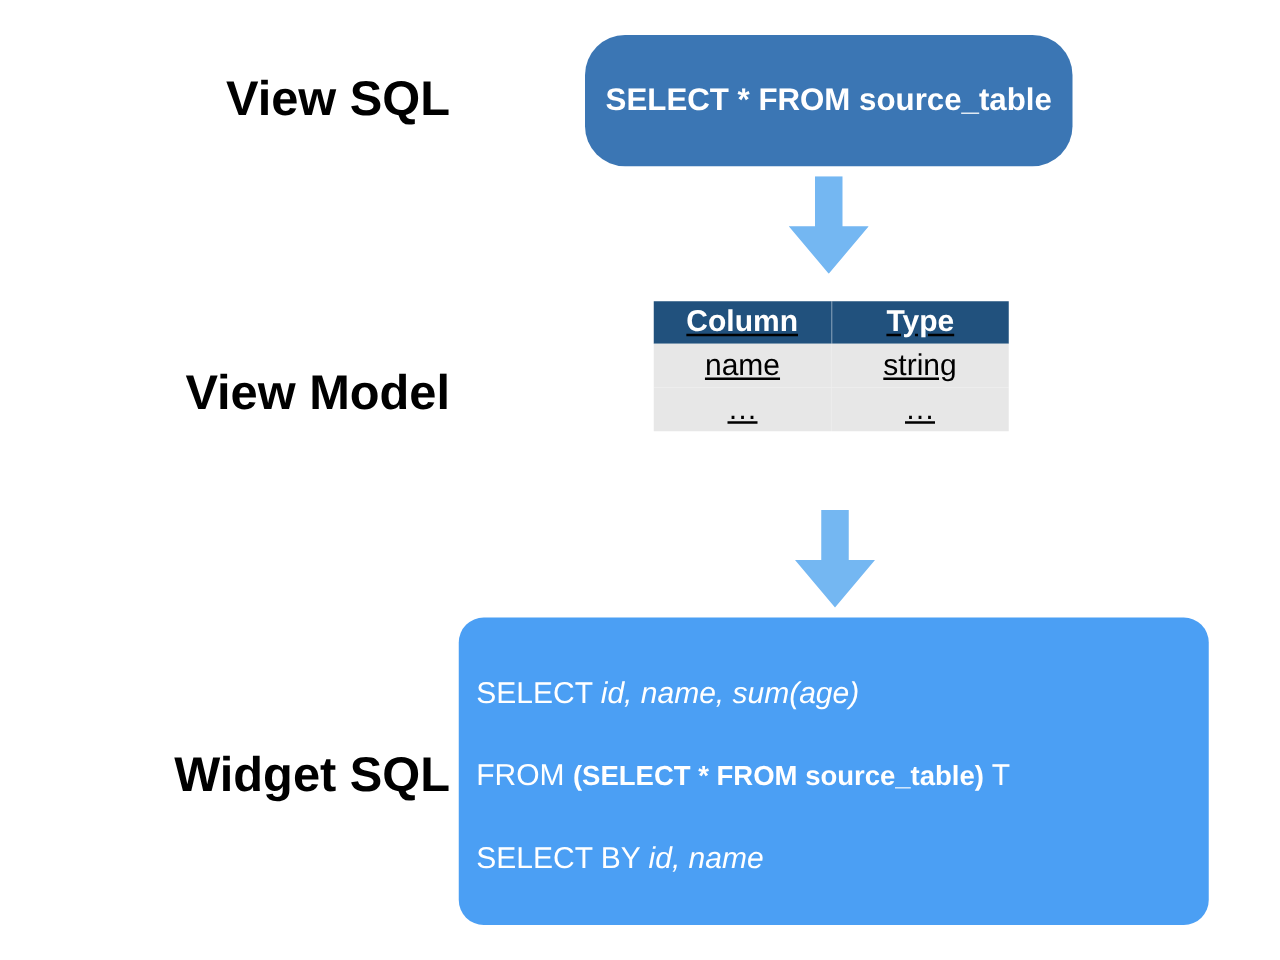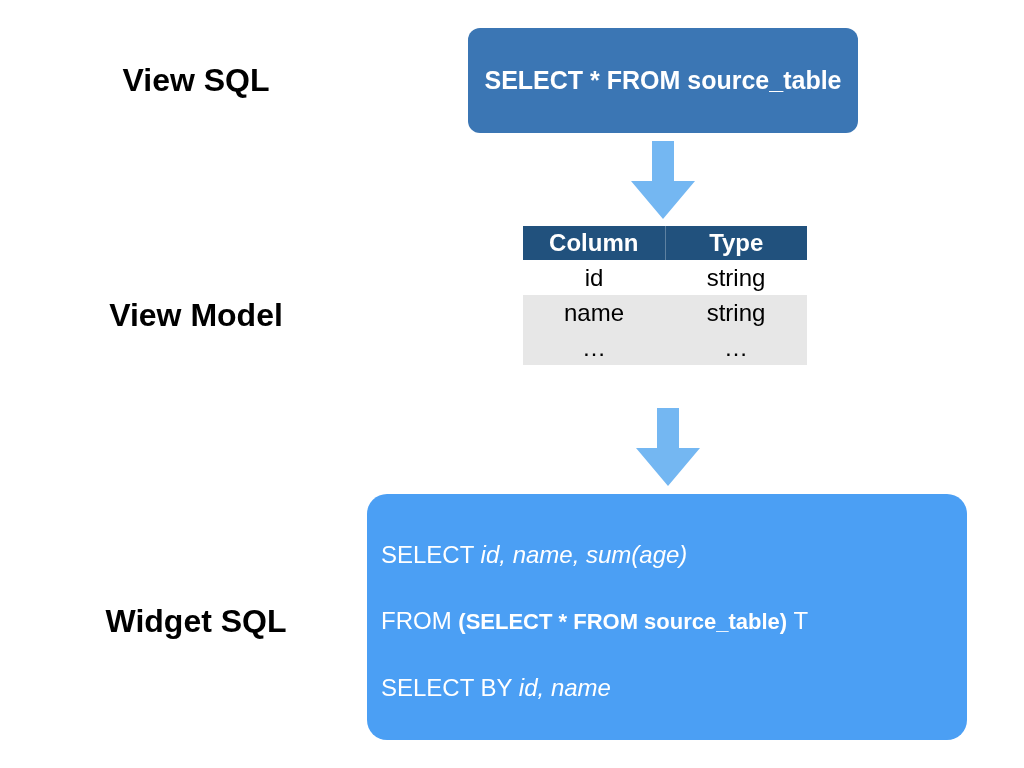--- a/index.html
+++ b/index.html
@@ -16,43 +16,43 @@
   .canvas {
     position: relative;
     width: 1024px;
     height: 768px;
     background: #ffffff;
     overflow: hidden;
     font-family: "Liberation Sans", sans-serif;
   }
   .row-label {
     position: absolute;
-    left: 46px;
+    left: 60px;
     width: 300px;
-    text-align: center;
-    font-size: 32px;
+    text-align: right;
+    font-size: 39px;
     font-weight: bold;
     color: var(--label-text);
     line-height: 38px;
   }
   .lbl-view-sql   { top: 61px; }
   .lbl-view-model { top: 296px; }
   .lbl-widget-sql { top: 602px; }
 
   .sql-box {
     position: absolute;
     color: var(--box-text);
   }
   .top-box {
     left: 468px;
     top: 28px;
     width: 390px;
     height: 105px;
     background: var(--view-sql-box);
-    border-radius: 12px;
+    border-radius: 32px;
     display: flex;
     align-items: center;
     justify-content: center;
     font-size: 25px;
     font-weight: bold;
   }
   .bottom-box {
     left: 367px;
     top: 494px;
     width: 600px;
@@ -72,24 +72,25 @@
   .seg-italic  { font-style: italic; font-weight: normal; }
   .seg-bold    { font-style: normal; font-weight: bold; font-size: 22px; }
 
   .arrow-svg { position: absolute; }
   .arrow-1 { left: 631px; top: 141px; }
   .arrow-2 { left: 636px; top: 407px; }
 
   table.vm-table {
     position: absolute;
     left: 523px;
-    top: 226px;
+    top: 241px;
     width: 284px;
     border-collapse: collapse;
     table-layout: fixed;
+    text-decoration: underline;
   }
   .vm-table th {
     background: var(--table-header);
     color: #ffffff;
     font-size: 24px;
     font-weight: bold;
     height: 34px;
     text-align: center;
     vertical-align: middle;
   }
@@ -123,24 +124,20 @@
   </svg>
 
   <table class="vm-table">
     <thead>
       <tr>
         <th>Column</th>
         <th>Type</th>
       </tr>
     </thead>
     <tbody>
-        <tr>
-          <td>id</td>
-          <td>string</td>
-        </tr>
         <tr class="alt">
           <td>name</td>
           <td>string</td>
         </tr>
         <tr class="alt">
           <td>…</td>
           <td>…</td>
         </tr>
       </tbody>
   </table>

